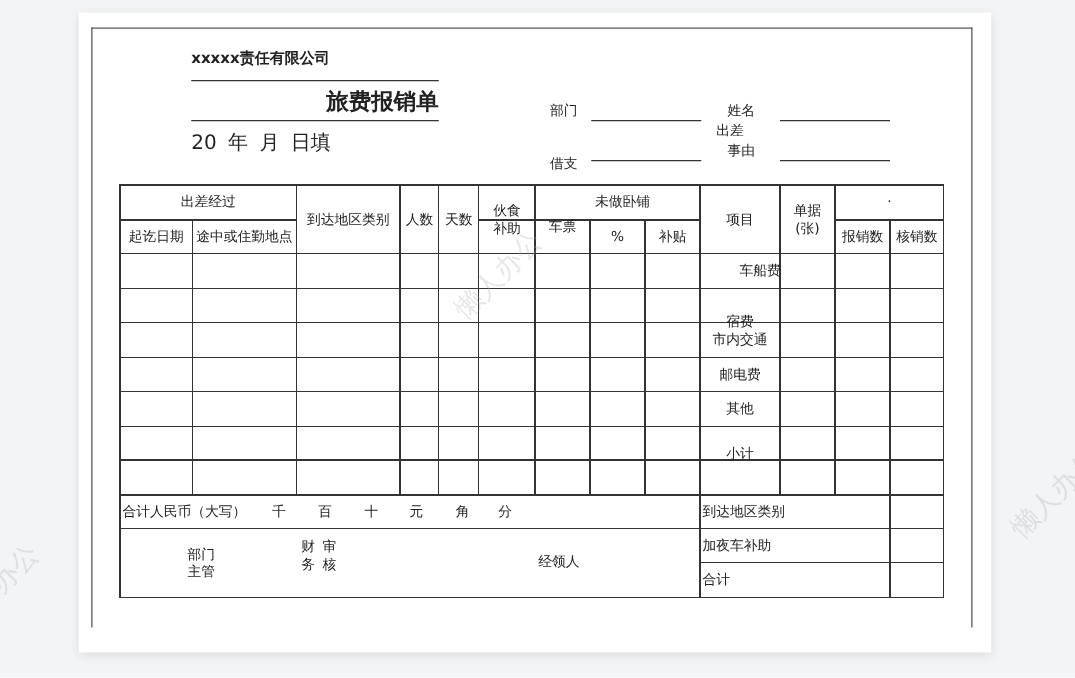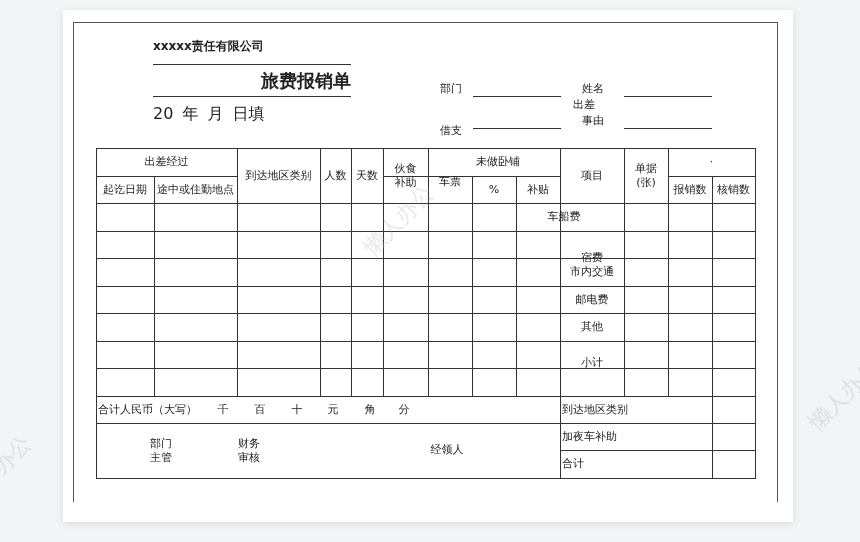--- a/index.html
+++ b/index.html
@@ -35,21 +35,21 @@
   }
   .lbl { position: absolute; font-size: 11px; line-height: 14px; }
   .uline { position: absolute; height: 0; border-top: 1px solid #333; }
 
   .grid { position: absolute; left: 0; top: 0; width: 860px; height: 542px; pointer-events: none; }
   .grid svg { position: absolute; left: 0; top: 0; }
   .cell {
     position: absolute; display: flex; align-items: center; justify-content: center;
     font-size: 11px; text-align: center; line-height: 14px; box-sizing: border-box;
   }
-  .cell.left { justify-content: flex-start; padding-left: 2px; }
+  .cell.left { justify-content: flex-start; padding-left: 2px; font-family: Liberation Serif, serif; }
   .wm {
     position: absolute; font-size: 22px; color: rgba(170,170,170,0.28);
     transform: rotate(-45deg); white-space: nowrap; pointer-events: none;
     font-family: "DejaVu Serif", serif;
   }
 </style>
 </head>
 <body>
 
 <div class="paper"></div>
@@ -124,42 +124,42 @@
 <div class="cell" style="left:516px; top:176px; width:44px; height:27px">补贴</div>
 <div class="cell" style="left:560px; top:148px; width:64px; height:55px">项目</div>
 <div class="cell" style="left:624px; top:148px; width:44px; height:55px; flex-direction:column">
   <span>单据</span>
   <span>(张)</span>
 </div>
 <div class="cell" style="left:668px; top:148px; width:87px; height:28px">·</div>
 <div class="cell" style="left:668px; top:176px; width:44px; height:27px">报销数</div>
 <div class="cell" style="left:712px; top:176px; width:43px; height:27px">核销数</div>
 
-<div class="cell" style="left:532px; top:203px; width:64px; height:28px">车船费</div>
+<div class="cell" style="left:576px; top:203px; width:64px; height:28px">车船费</div>
 <div class="cell" style="left:560px; top:244px; width:64px; height:27px">宿费</div>
 <div class="cell" style="left:560px; top:258px; width:64px; height:28px">市内交通</div>
 <div class="cell" style="left:560px; top:286px; width:64px; height:27px">邮电费</div>
 <div class="cell" style="left:560px; top:313px; width:64px; height:28px">其他</div>
 <div class="cell" style="left:560px; top:341px; width:64px; height:27px"></div>
 <div class="cell" style="left:560px; top:349px; width:64px; height:28px">小计</div>
 
 <div class="cell left" style="left:96px; top:396px; width:120px; height:27px">合计人民币（大写）</div>
 <div class="cell" style="left:214px; top:396px; width:18px; height:27px">千</div>
 <div class="cell" style="left:251px; top:396px; width:18px; height:27px">百</div>
 <div class="cell" style="left:288px; top:396px; width:18px; height:27px">十</div>
 <div class="cell" style="left:324px; top:396px; width:18px; height:27px">元</div>
 <div class="cell" style="left:361px; top:396px; width:18px; height:27px">角</div>
 <div class="cell" style="left:395px; top:396px; width:18px; height:27px">分</div>
 <div class="cell left" style="left:560px; top:396px; width:152px; height:27px">到达地区类别</div>
 
 <div class="cell" style="left:150px; top:431px; width:34px; height:40px; flex-direction:column; align-items:flex-start">
   <span>部门</span>
   <span>主管</span>
 </div>
-<div class="cell" style="left:238px; top:431px; width:34px; height:40px; flex-direction:column; align-items:flex-start">
+<div class="cell" style="left:238px; top:431px; width:34px; height:40px; flex-direction:row; align-items:flex-start">
   <span>财务</span>
   <span>审核</span>
 </div>
 <div class="cell" style="left:425px; top:438px; width:44px; height:24px">经领人</div>
 <div class="cell left" style="left:560px; top:423px; width:152px; height:27px">加夜车补助</div>
 <div class="cell left" style="left:560px; top:450px; width:152px; height:28px">合计</div>
 
 <div class="wm" style="left:355px; top:205px">懒人办公</div>
 <div class="wm" style="left:800px; top:380px">懒人办公</div>
 <div class="wm" style="left:-10px; top:440px">办公</div>

